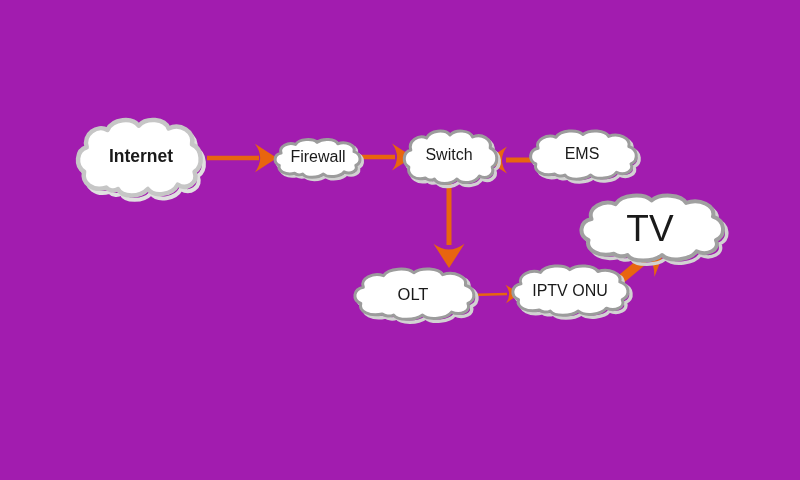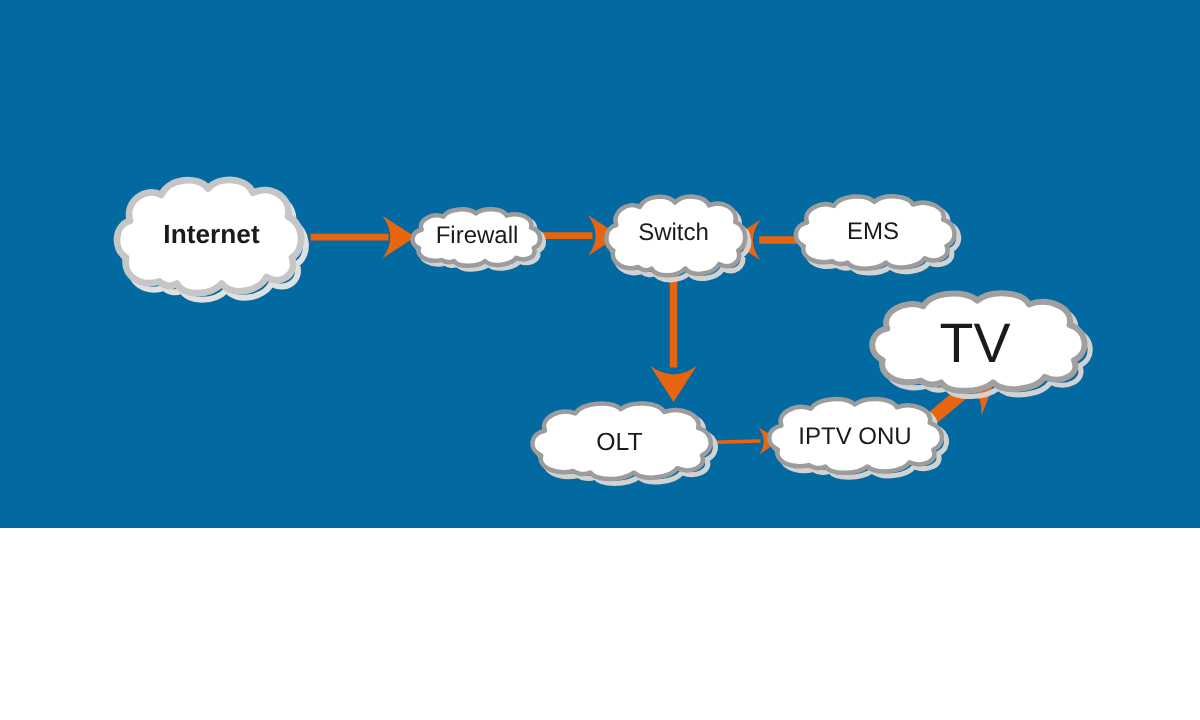--- a/index.html
+++ b/index.html
@@ -4,22 +4,22 @@
 <style>
   html, body {
     margin: 0;
     padding: 0;
     background: #ffffff;
     font-family: "Liberation Sans", "DejaVu Sans", sans-serif;
   }
   .stage {
     position: relative;
     width: 800px;
-    height: 352px;
-    background: #0369a1;
+    height: 480px;
+    background: #a21caf;
     overflow: hidden;
   }
   svg { display: block; }
 
   
   .cloud-shadow {
     fill: none;
     stroke: #d2d2d2;
     stroke-width: 3.5px;
   }

